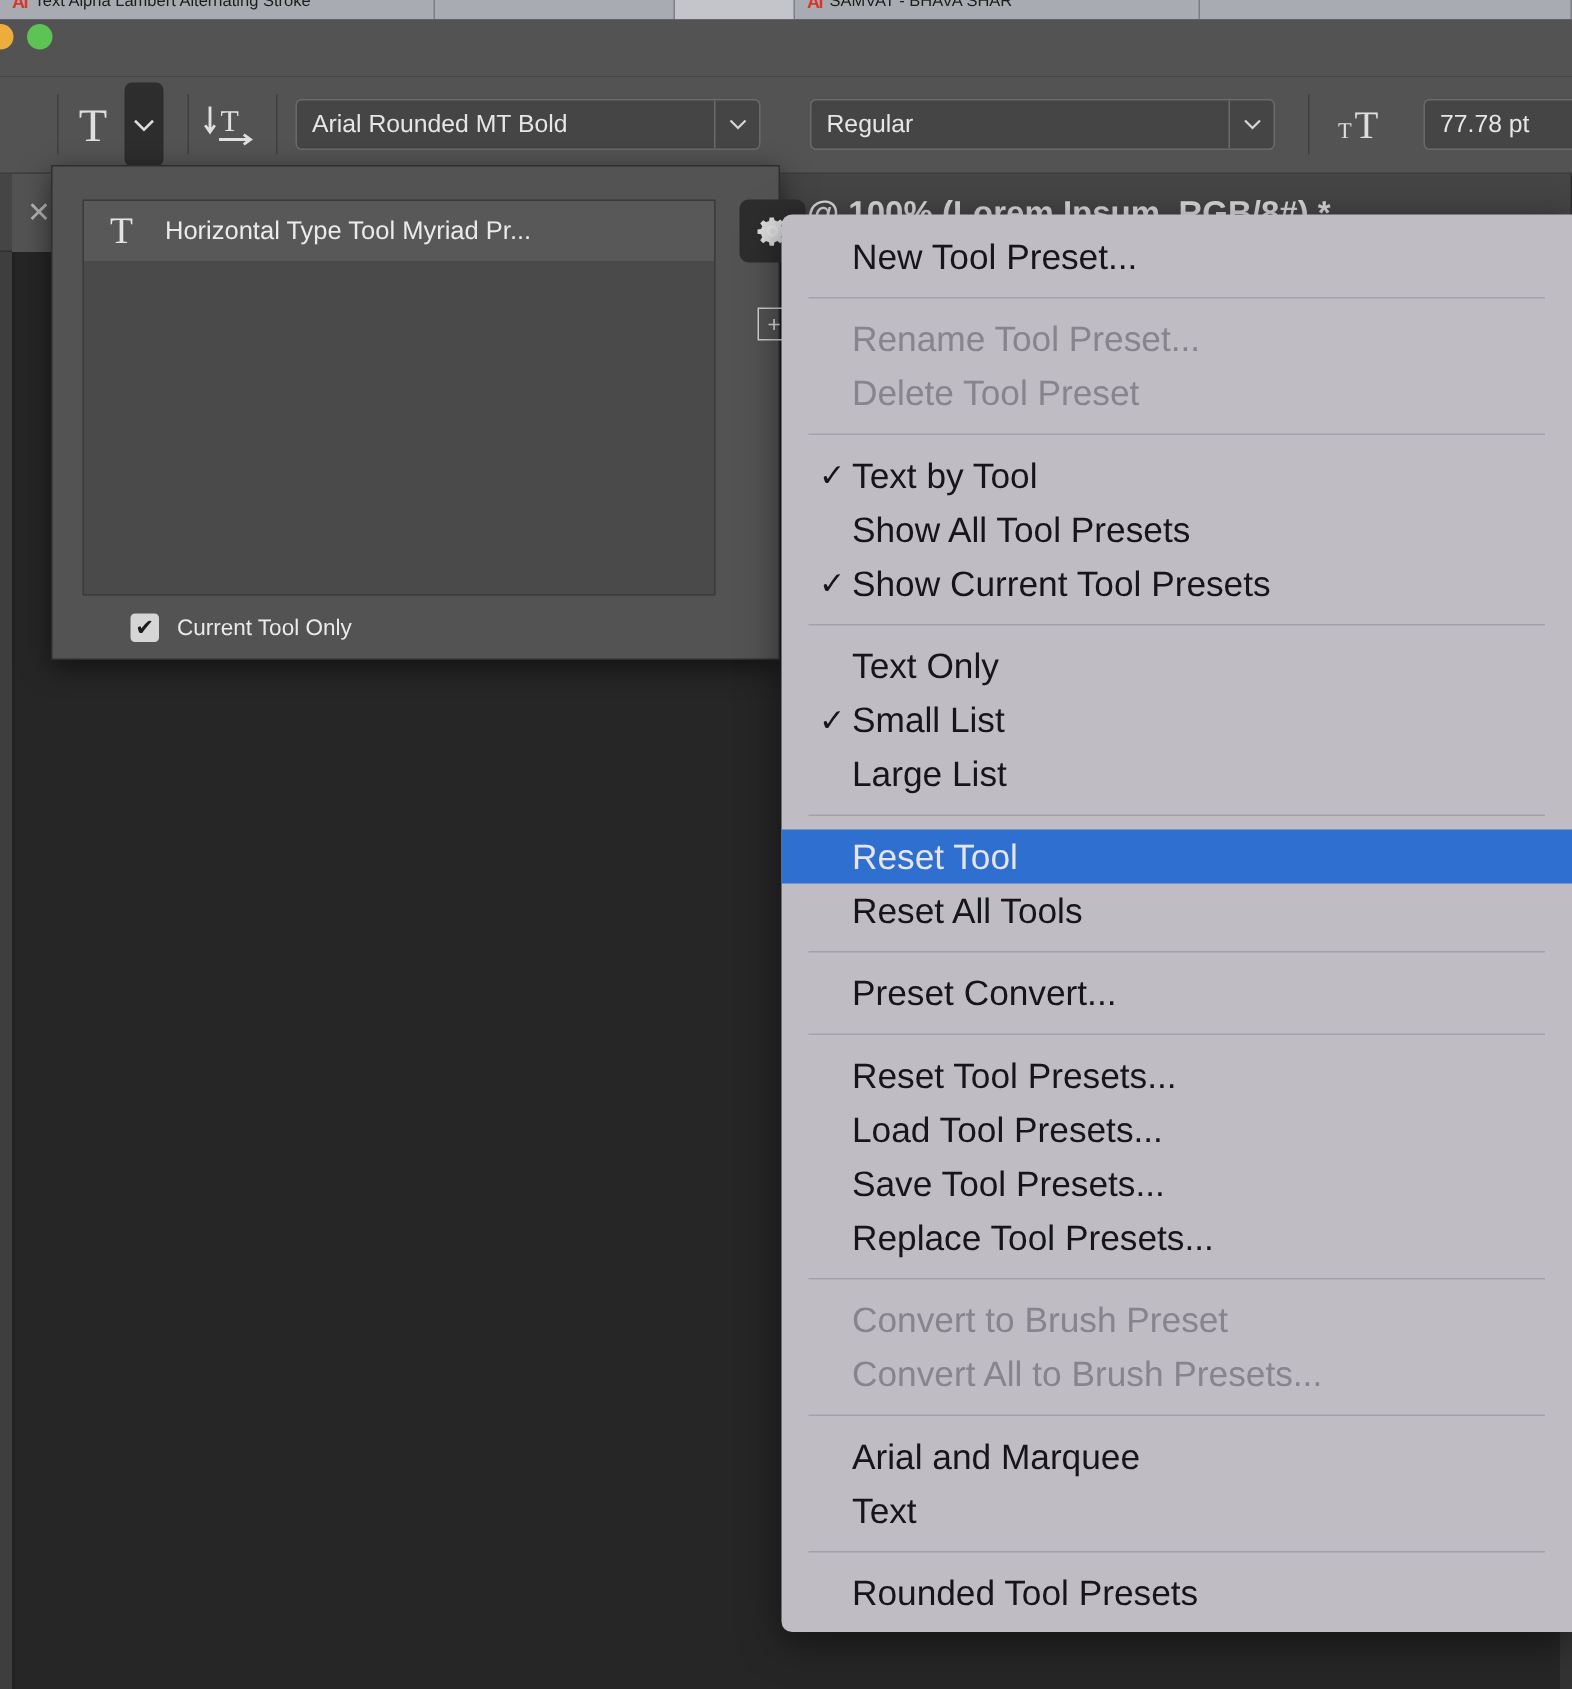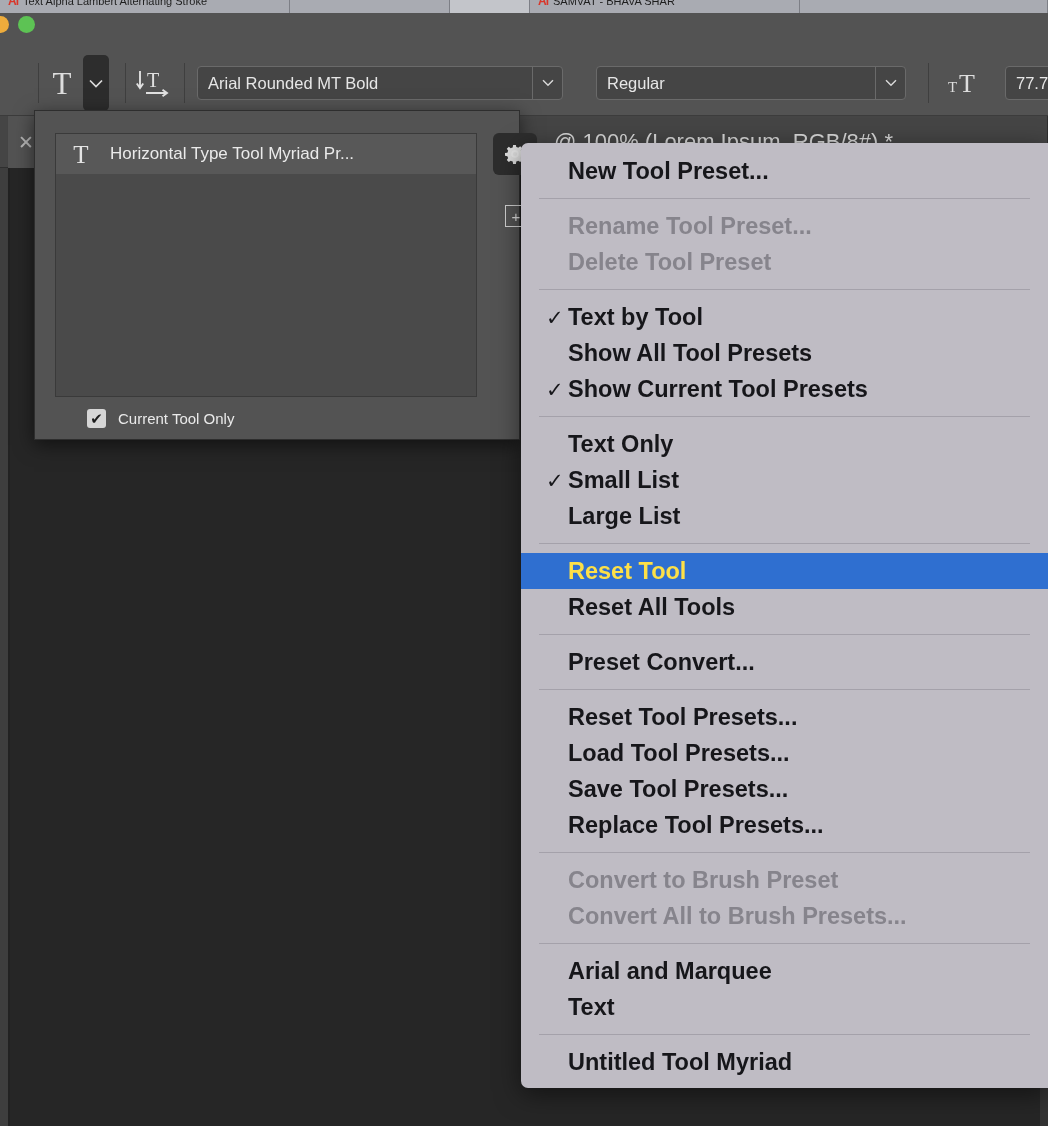--- a/index.html
+++ b/index.html
@@ -140,21 +140,21 @@
     flex: 1;
     white-space: nowrap;
     overflow: hidden;
   }
   .combo .arrow {
     width: 30px; height: 100%;
     border-left: 1px solid #6a6a6a;
     display: flex; align-items: center; justify-content: center;
     color: #d6d6d6;
   }
-  .combo.family { width: 366px; margin-left: 12px; justify-content: center; }
+  .combo.family { width: 310px; margin-left: 12px; justify-content: center; }
   .combo.style  { width: 310px; margin-left: 33px; }
   .combo.size   { width: 120px; margin-left: 12px; }
   .size-icon {
     width: 50px; height: 44px;
     display: flex; align-items: center; justify-content: center;
     flex: none;
     margin-left: 14px;
   }
 
   
@@ -177,23 +177,22 @@
     font-size: 19px;
     line-height: 1;
   }
   .doc-tab-title {
     position: absolute;
     top: 0; left: 538px;
     height: 52px;
     display: flex; align-items: center;
     color: #d8d8d8;
     font-size: 22px;
-    font-weight: normal;
+    font-weight: bold;
     white-space: nowrap;
-    margin-left: 16px;
   }
   .doc-tab-sep {
     position: absolute;
     top: 0; right: 0;
     width: 1px; height: 52px;
     background: #2f2f2f;
   }
 
   
   .canvas-area {
@@ -326,25 +325,25 @@
     font-size: 23.5px;
     white-space: nowrap;
   }
   .mi .tick {
     width: 22px;
     flex: none;
     font-size: 21px;
     line-height: 1;
     color: #16161a;
   }
-  .mi .mlabel { flex: 1; font-weight: bold; }
+  .mi .mlabel { flex: 1; }
   .mi.disabled { color: #86848c; }
   .mi.highlight {
     background: #2f6fd0;
-    color: #fde047;
+    color: #e5e5e5;
   }
   .msep {
     height: 1px;
     background: #a4a1aa;
     margin: 9px 18px;
   }
 </style>
 </head>
 <body>
 
@@ -552,17 +551,17 @@
         <span class="tick"></span>
         <span class="mlabel">Arial and Marquee</span>
       </div>
       <div class="mi">
         <span class="tick"></span>
         <span class="mlabel">Text</span>
       </div>
       <div class="msep"></div>
       <div class="mi">
         <span class="tick"></span>
-        <span class="mlabel">Untitled Tool Myriad</span>
+        <span class="mlabel">Rounded Tool Presets</span>
       </div>
     </div>
 
 </div>
 
 </body></html>

